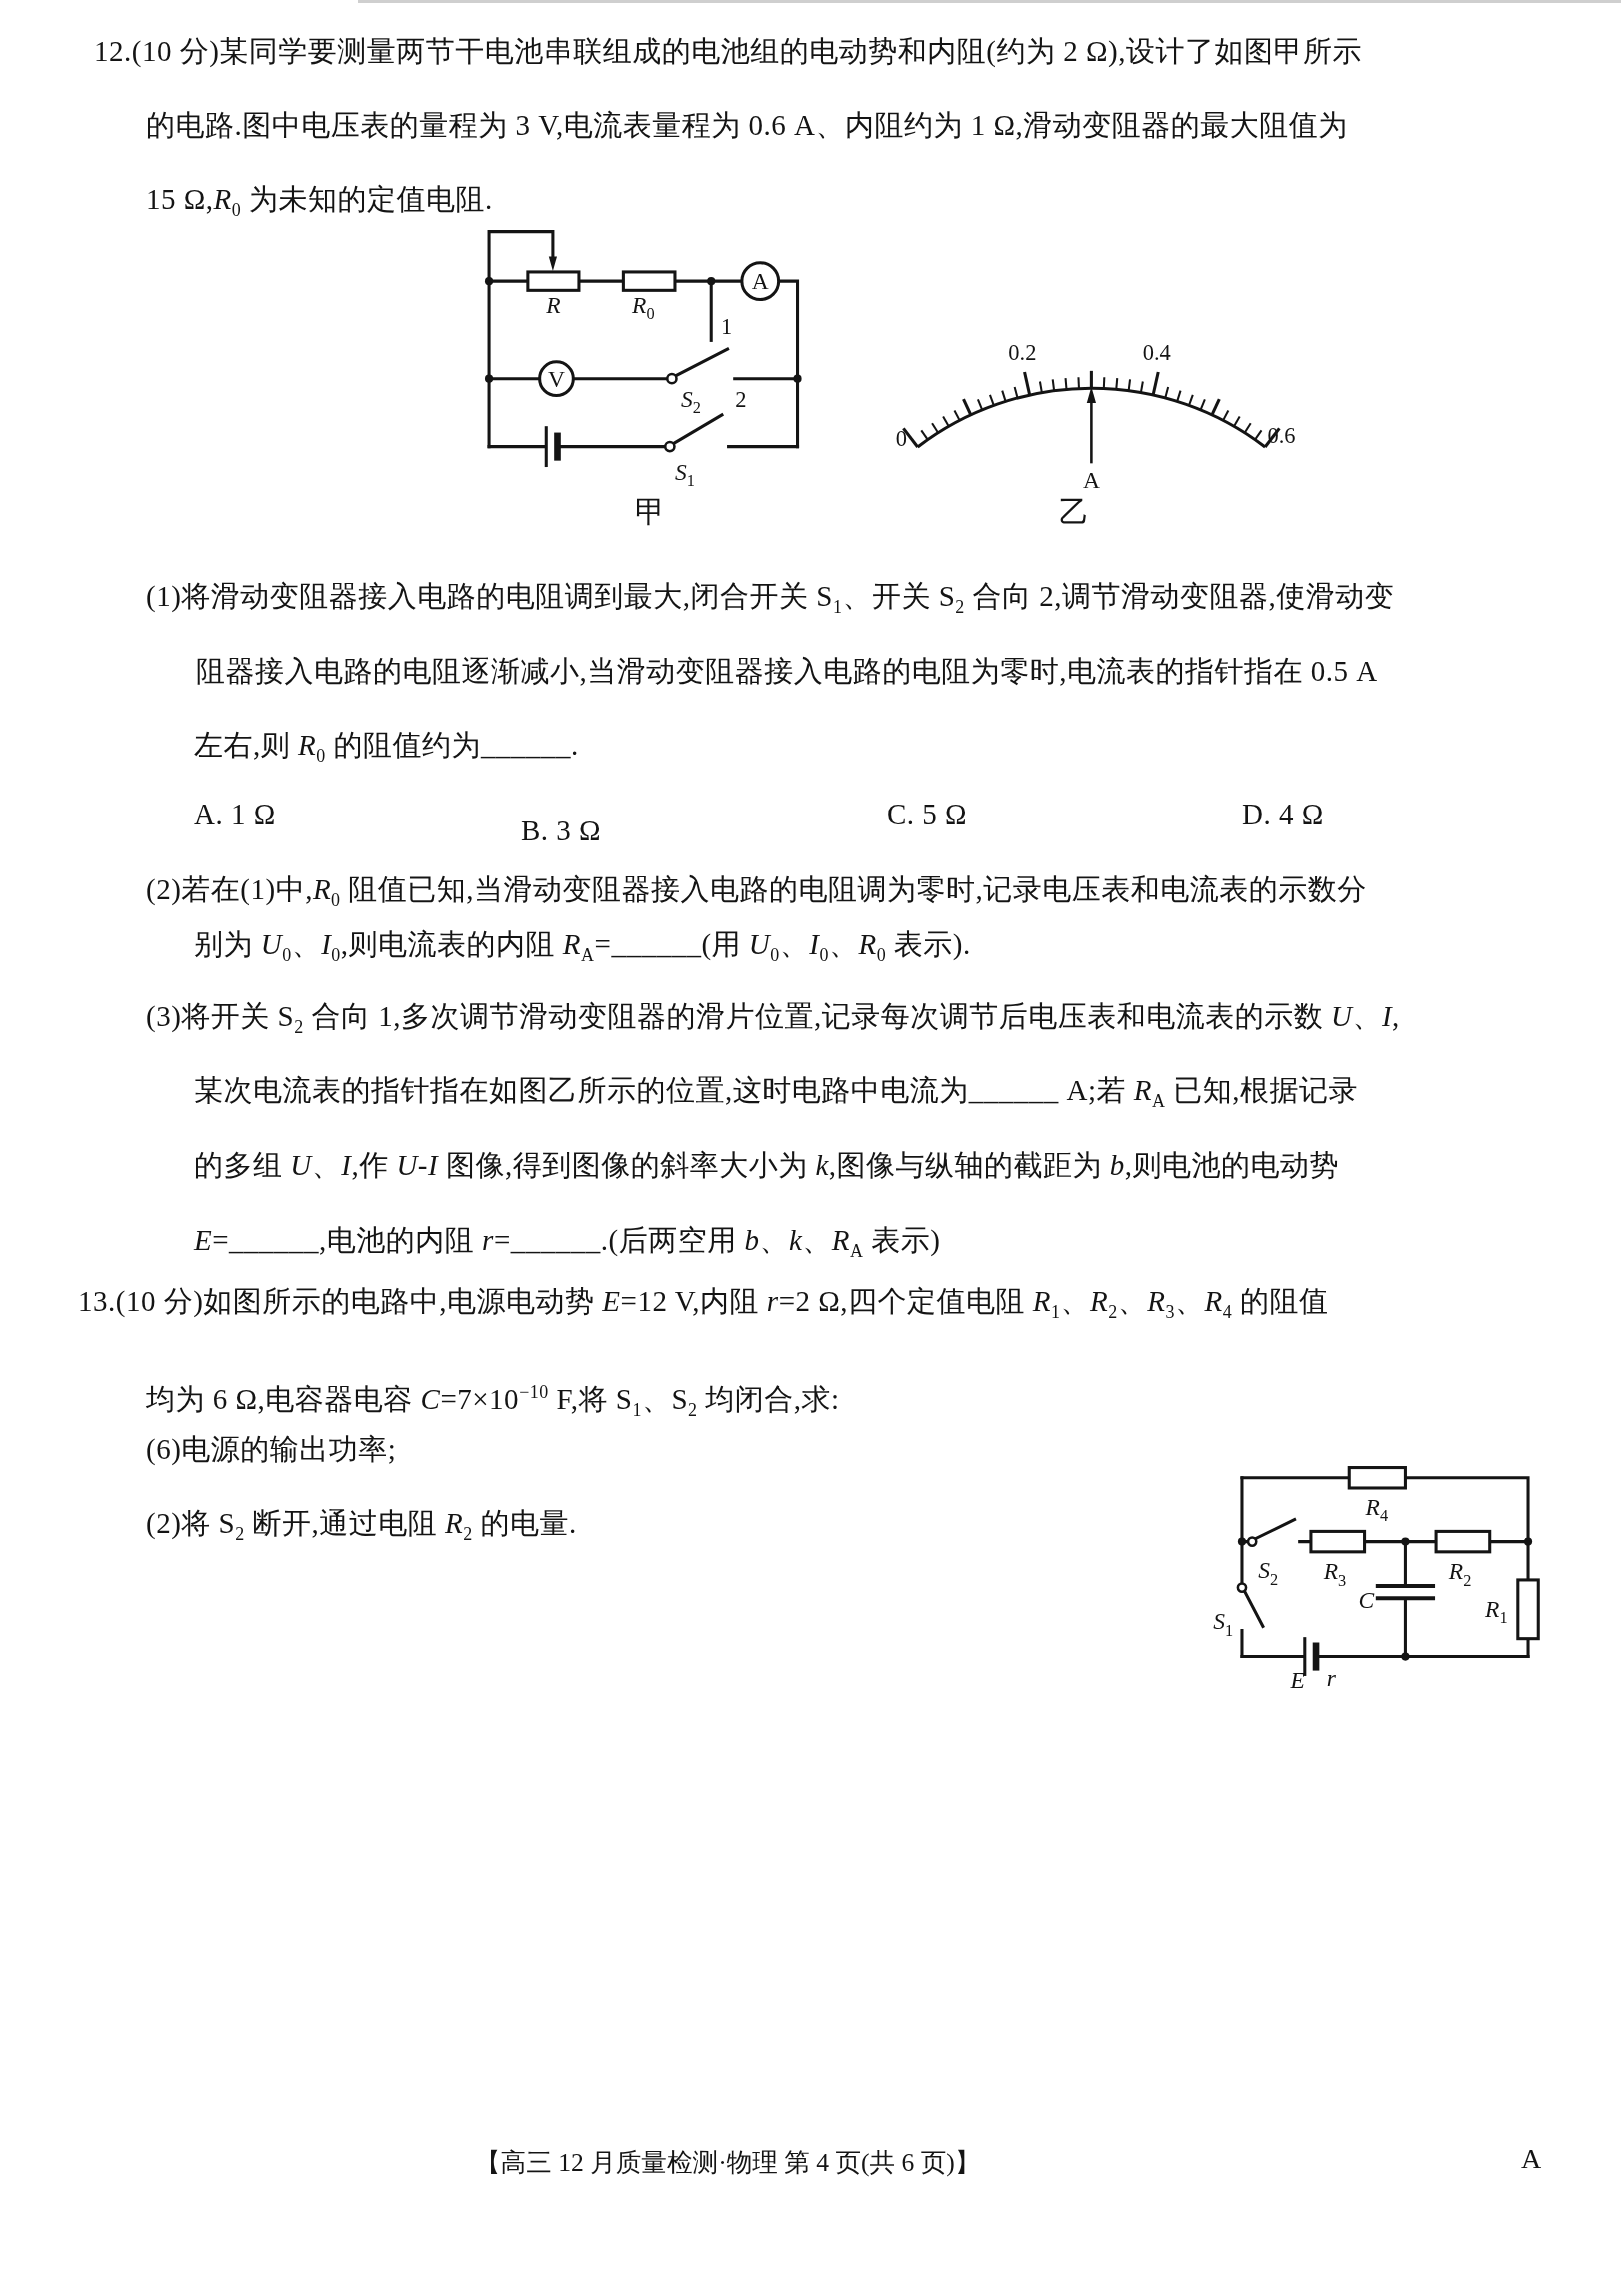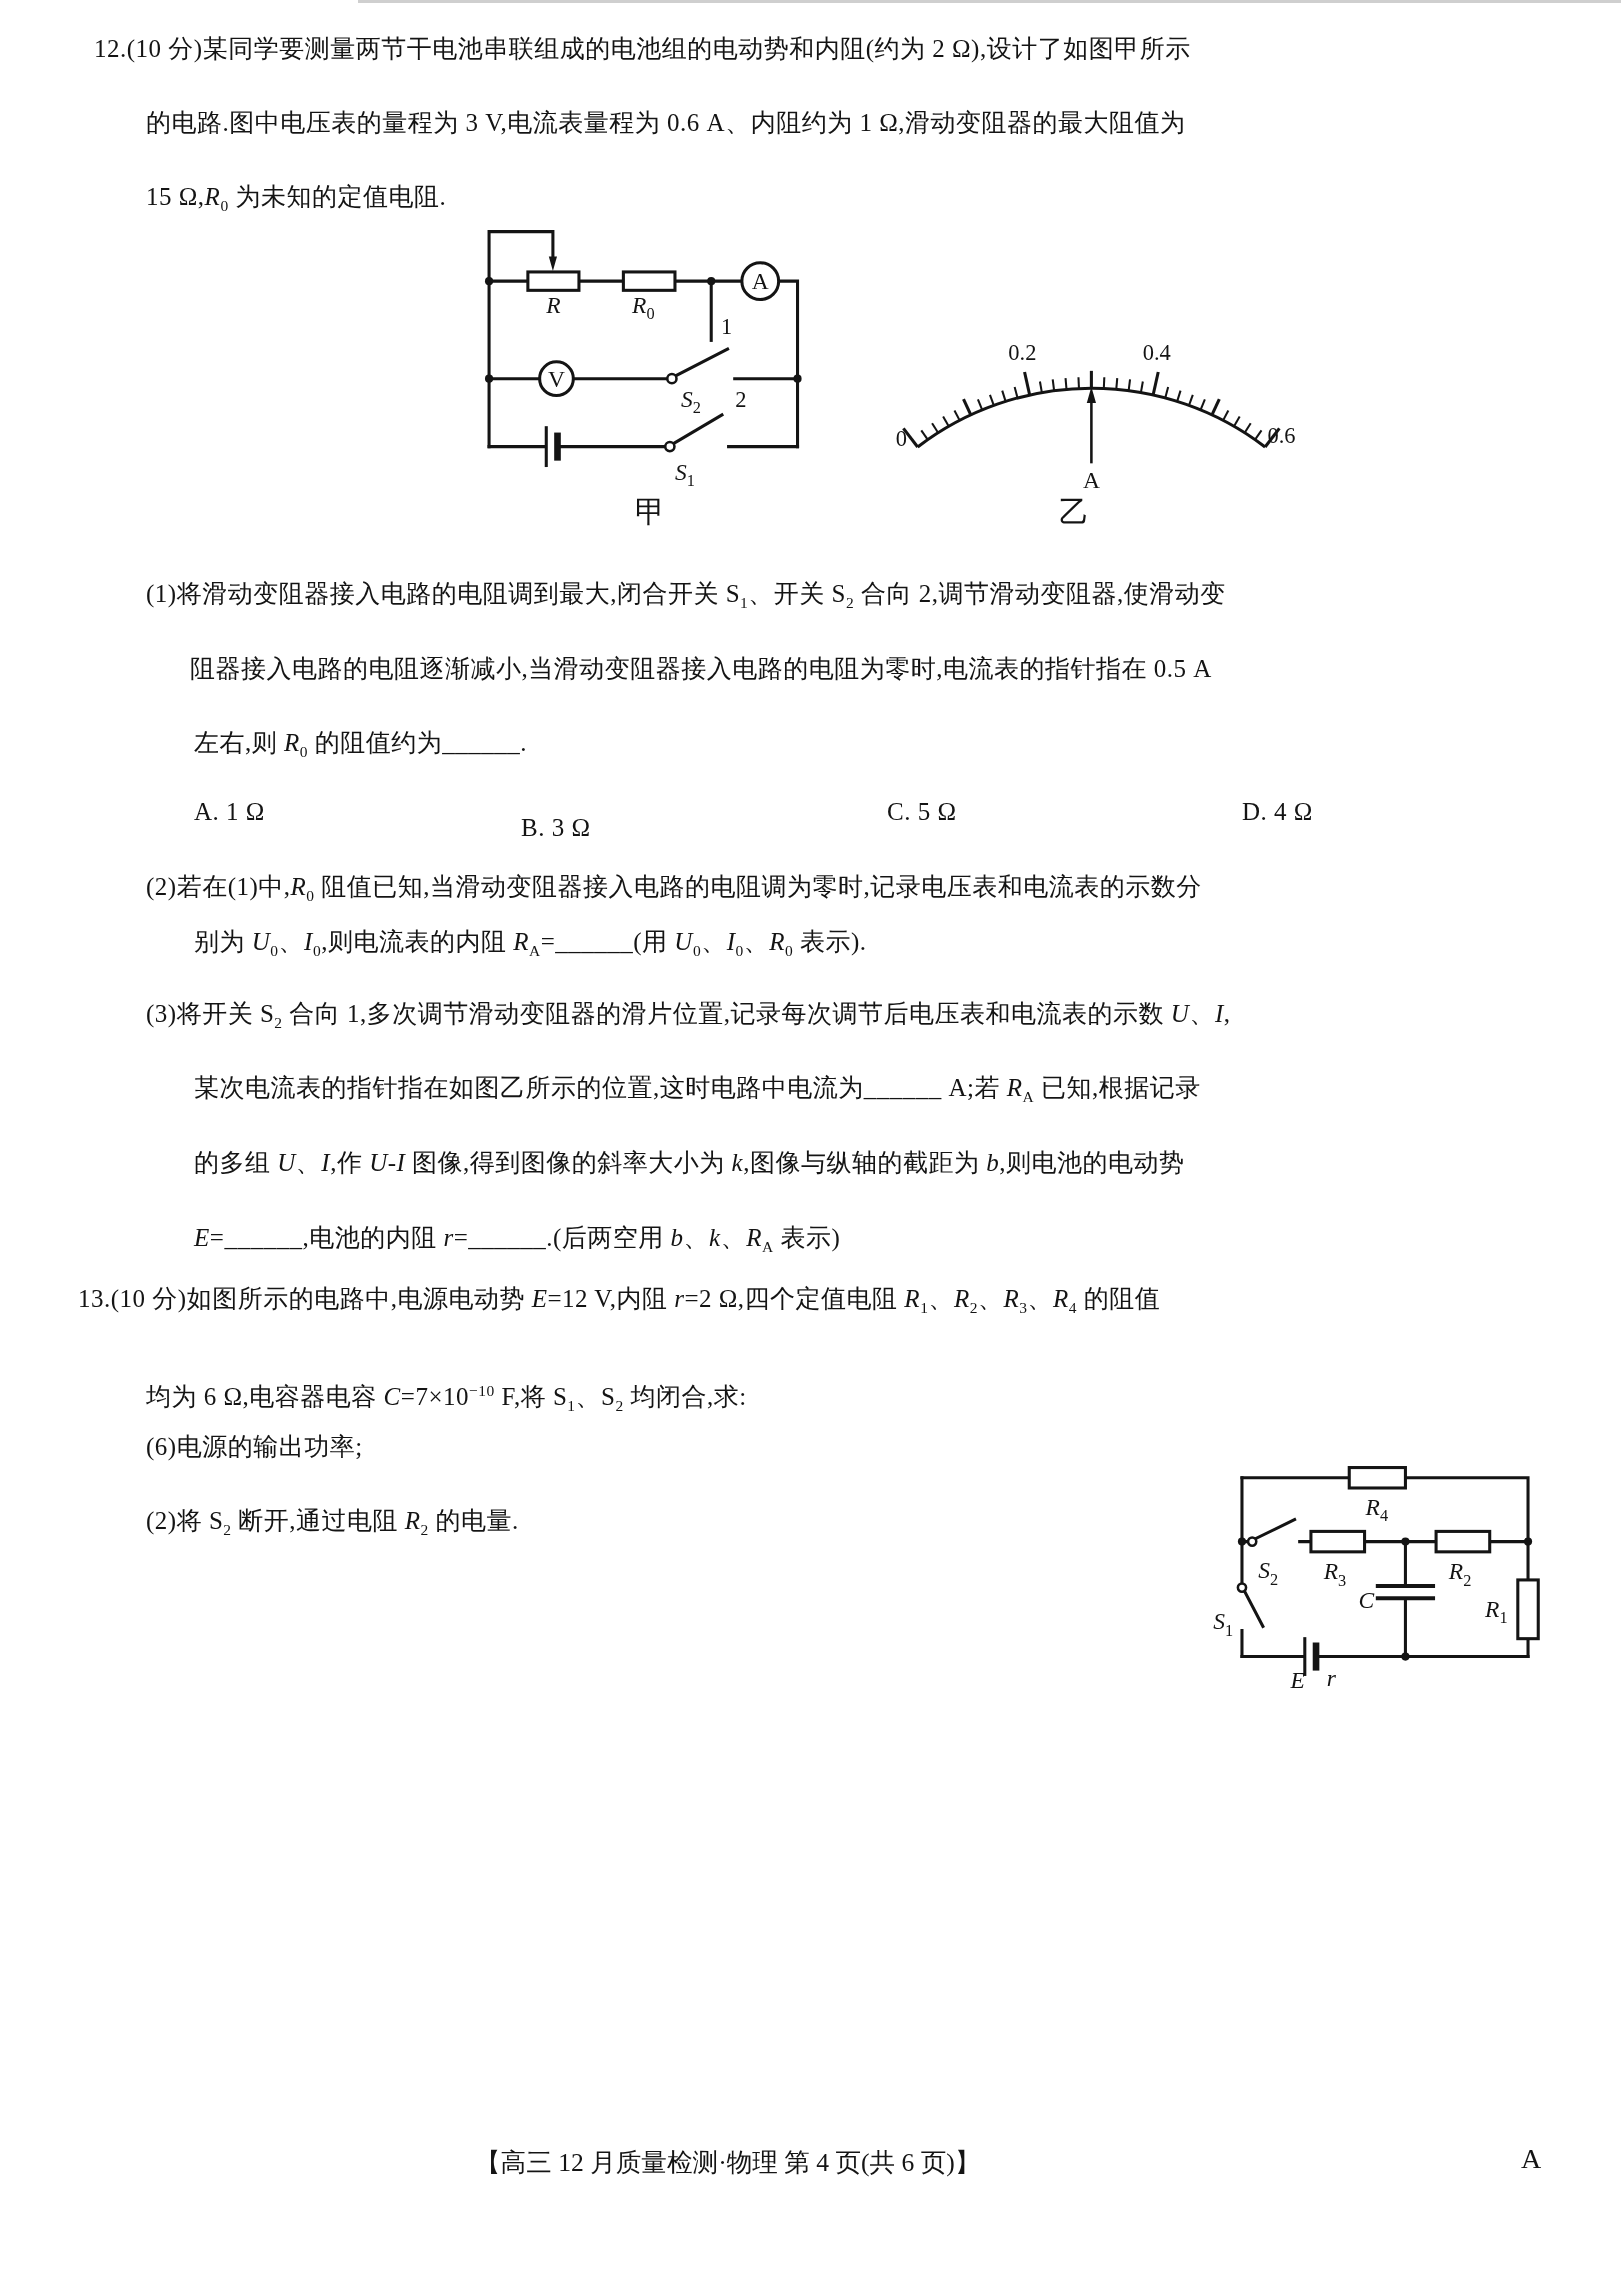--- a/index.html
+++ b/index.html
@@ -1,21 +1,21 @@
 <!DOCTYPE html>
 <html style="font-size:8.2px"><head>
 <meta charset="utf-8">
 <style>
   html,body{margin:0;padding:0;}
   body{
     width:1622px;height:2295px;background:#ffffff;position:relative;
     font-family:"Liberation Serif","DejaVu Serif",serif;color:#141414;
     overflow:hidden;
   }
-  .line{position:absolute;white-space:nowrap;font-size:25px;letter-spacing:0.5px;}
+  .line{position:absolute;white-space:nowrap;font-size:29px;letter-spacing:0.5px;}
   .caption{position:absolute;white-space:nowrap;font-size:30px;}
   .footer{position:absolute;white-space:nowrap;font-size:25.6px;}
   sub{font-size:0.62em;line-height:0;}
   sup{font-size:0.62em;line-height:0;}
   i{font-style:italic;}
   svg{position:absolute;}
   svg text{font-family:"Liberation Serif","DejaVu Serif",serif;fill:#141414;}
   .scan-edge{position:absolute;left:358px;top:0;width:1264px;height:2.6px;background:#cfcfcf;}
 </style>
 </head>
@@ -102,21 +102,21 @@
   <polygon points="400,152 391,184 409,184" fill="#141414"></polygon>
   <text x="28" y="268" font-size="44" text-anchor="middle">0</text>
   <text x="265" y="100" font-size="44" text-anchor="middle">0.2</text>
   <text x="528" y="100" font-size="44" text-anchor="middle">0.4</text>
   <text x="772" y="262" font-size="44" text-anchor="middle">0.6</text>
   <text x="400" y="350" font-size="46" text-anchor="middle">A</text>
 </svg>
 <div class="caption" style="left:1059px;top:492px">乙</div>
 
 <div class="line" style="left:146px;top:577px">(1)将滑动变阻器接入电路的电阻调到最大,闭合开关 S<sub>1</sub>、开关 S<sub>2</sub> 合向 2,调节滑动变阻器,使滑动变</div>
-<div class="line" style="left:190px;top:652px">阻器接入电路的电阻逐渐减小,当滑动变阻器接入电路的电阻为零时,电流表的指针指在 0.5 A</div>
+<div class="line" style="left:196px;top:652px">阻器接入电路的电阻逐渐减小,当滑动变阻器接入电路的电阻为零时,电流表的指针指在 0.5 A</div>
 <div class="line" style="left:194px;top:726px">左右,则 <i>R</i><sub>0</sub> 的阻值约为______.</div>
 
 <div class="line" style="left:194px;top:798px">A. 1 Ω</div>
 <div class="line" style="left:521px;top:814px">B. 3 Ω</div>
 <div class="line" style="left:887px;top:798px">C. 5 Ω</div>
 <div class="line" style="left:1242px;top:798px">D. 4 Ω</div>
 
 <div class="line" style="left:146px;top:870px">(2)若在(1)中,<i>R</i><sub>0</sub> 阻值已知,当滑动变阻器接入电路的电阻调为零时,记录电压表和电流表的示数分</div>
 <div class="line" style="left:194px;top:925px">别为 <i>U</i><sub>0</sub>、<i>I</i><sub>0</sub>,则电流表的内阻 <i>R</i><sub>A</sub>=______(用 <i>U</i><sub>0</sub>、<i>I</i><sub>0</sub>、<i>R</i><sub>0</sub> 表示).</div>
 

